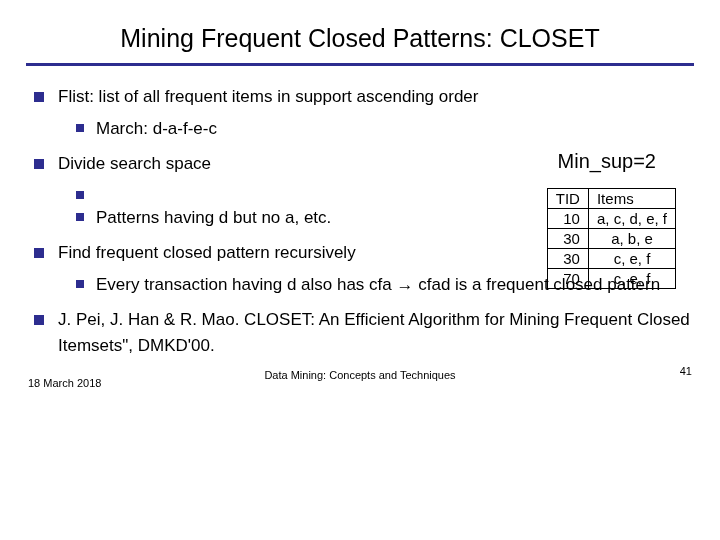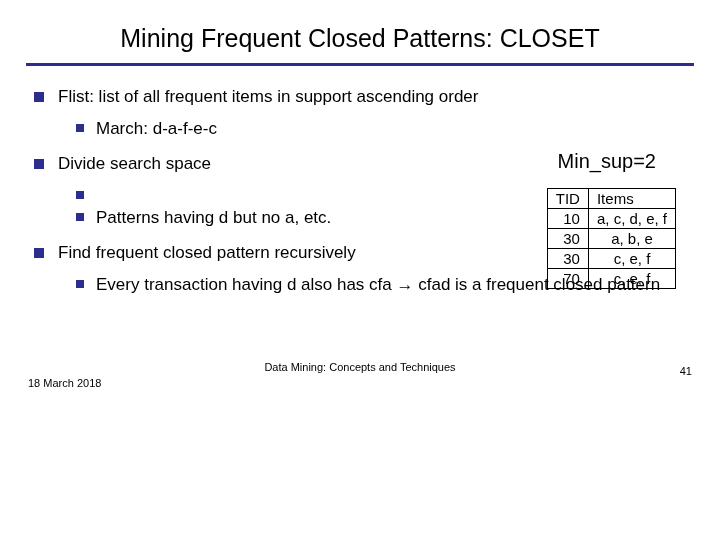--- a/index.html
+++ b/index.html
@@ -92,21 +92,21 @@
   }
   .footer {
     position: absolute;
     bottom: 12px;
     left: 0;
     right: 0;
     font-size: 11px;
     color: #000;
   }
   .footer .date { position: absolute; left: 28px; bottom: 0; }
-  .footer .center { position: absolute; left: 0; right: 0; text-align: center; bottom: 16px; }
+  .footer .center { position: absolute; left: 0; right: 0; text-align: center; bottom: 8px; }
   .footer .page { position: absolute; right: 28px; bottom: 12px; }
   .arrow { font-family: Arial, sans-serif; }
   .limited { max-width: 420px; }
 </style>
 </head>
 <body>
 
 <div class="slide">
 
   <div class="title">Mining Frequent Closed Patterns: CLOSET</div>
@@ -143,20 +143,24 @@
       <span class="limited">Find frequent closed pattern recursively</span>
     </div>
 
     <div class="li2">
       <span class="sq2"></span>
       <span>
         <span>Every transaction having d also has cfa </span><span class="arrow">→</span><span> cfad is a frequent closed pattern</span>
       </span>
     </div>
 
+    <div class="li1">
+      <span class="sq"></span>
+      <span>J. Pei, J. Han &amp; R. Mao. CLOSET: An Efficient Algorithm for Mining Frequent Closed Itemsets", DMKD'00.</span>
+    </div>
 
   </div>
 
   <div class="minsup">Min_sup=2</div>
 
   <table class="data">
     <tbody>
         <tr>
       <th>TID</th>
       <th>Items</th>

